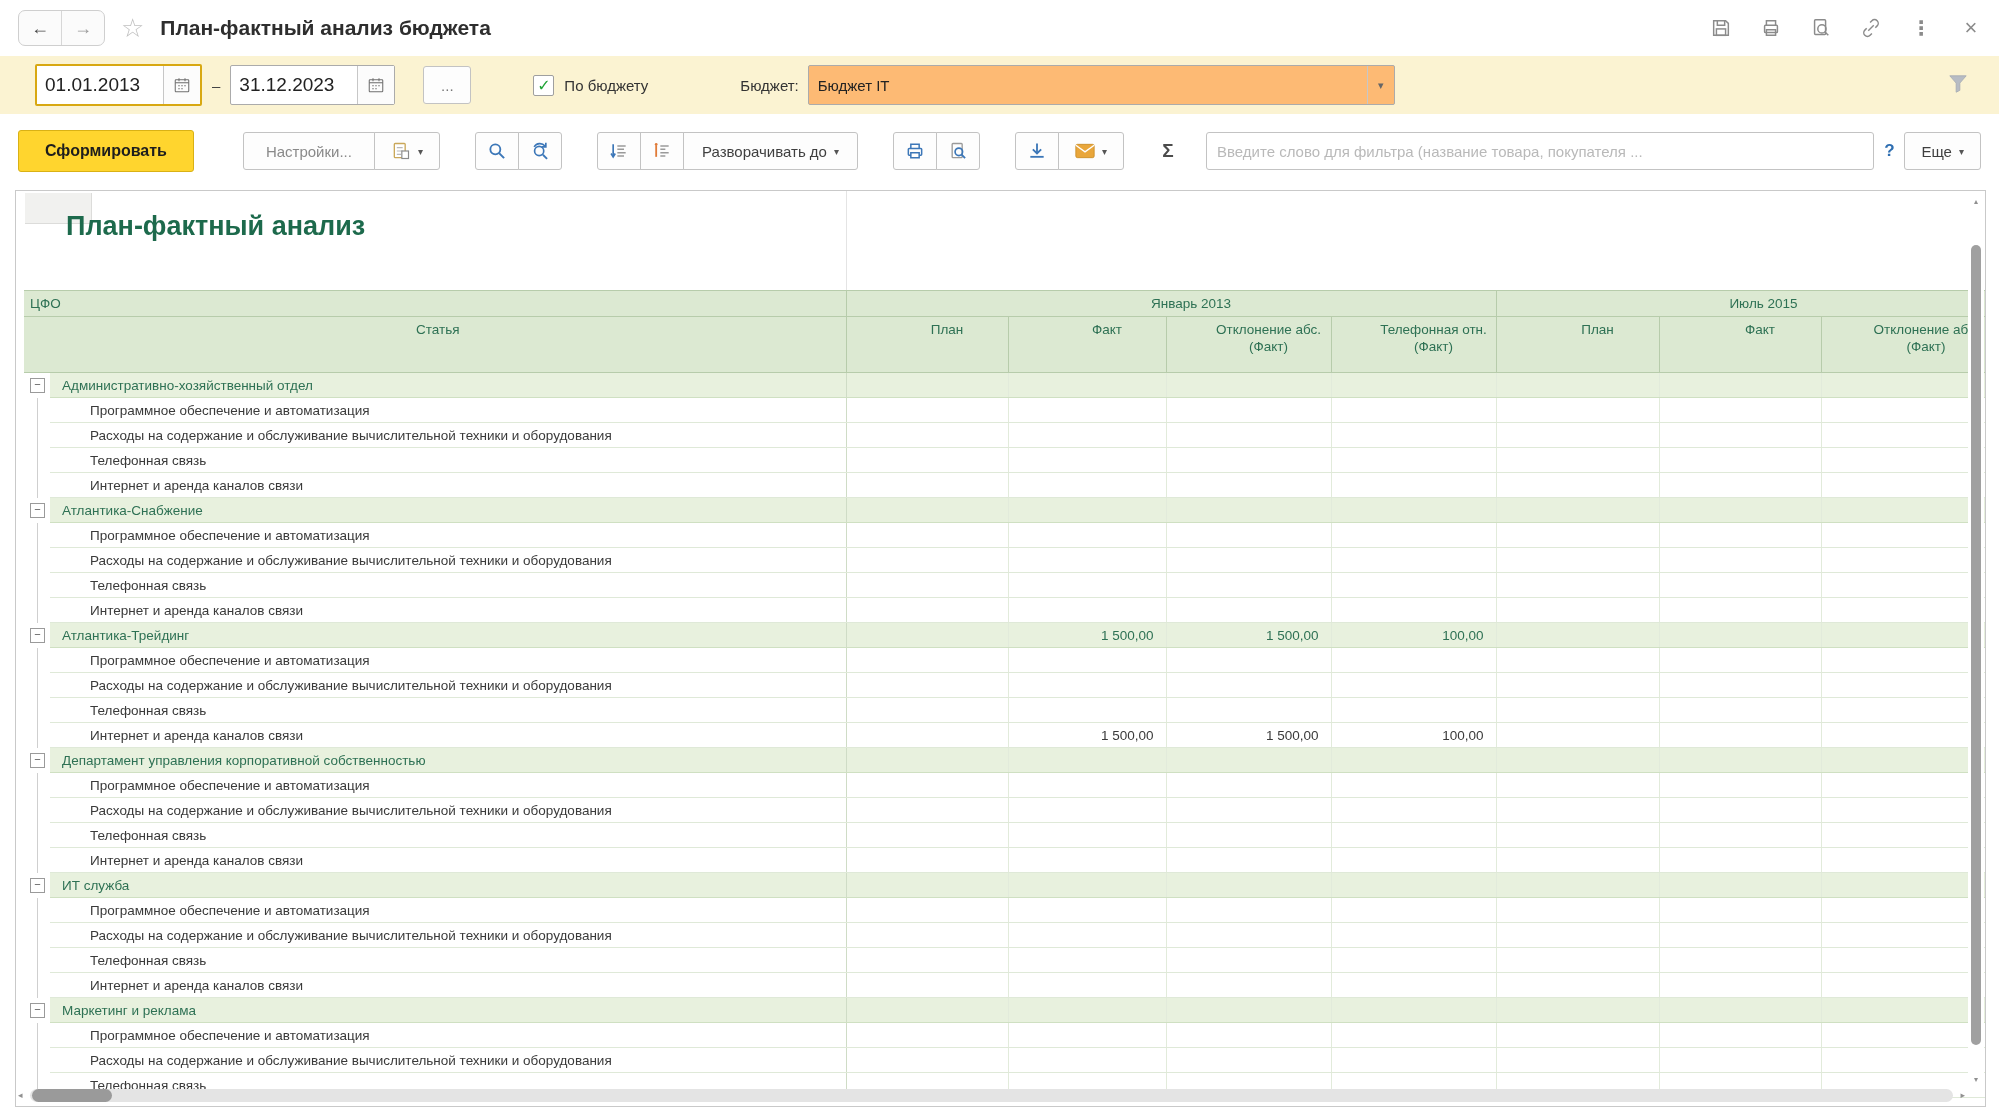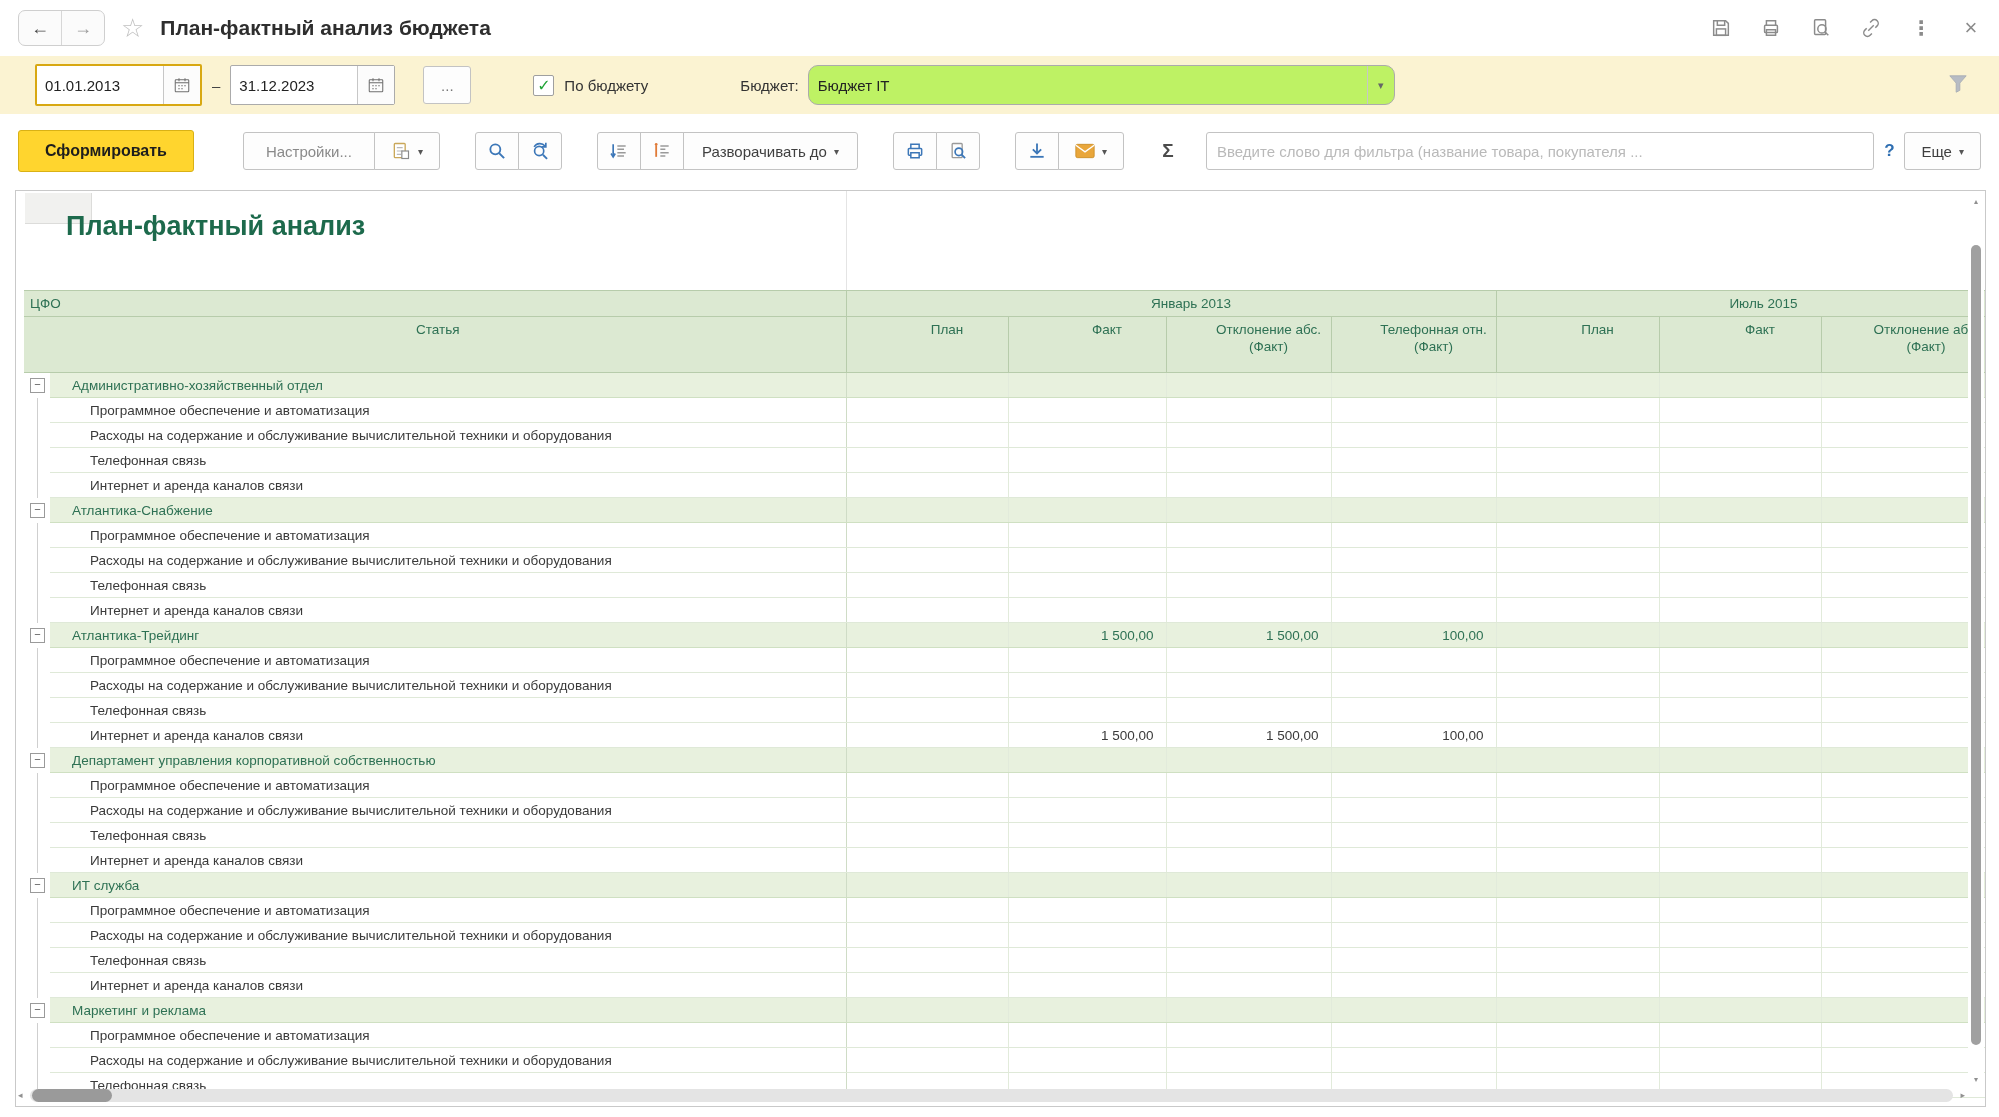--- a/index.html
+++ b/index.html
@@ -19,30 +19,30 @@
   .tb-icons{margin-left:auto;margin-right:16px;display:flex;align-items:center;gap:26px;}
   .tb-icons .ticon{width:24px;height:24px;display:flex;align-items:center;justify-content:center;color:#8b8b8b;}
   .ticon svg{stroke:#8b8b8b;fill:none;stroke-width:1.6;}
   .kebab::after{content:"\22EE";font-size:20px;font-weight:bold;color:#8b8b8b;}
   .closex::after{content:"\00D7";font-size:22px;color:#8b8b8b;}
 
   
   .filterbar{position:absolute;left:0;top:56px;right:0;height:58px;background:#fbf3d2;display:flex;align-items:center;font-size:15px;}
   .datefield{display:flex;height:38px;background:#fff;border:1px solid #ababab;border-radius:2px;align-items:stretch;}
   .datefield.focused{border:2px solid #d8a812;}
-  .datefield input{border:0;outline:0;width:110px;padding:0 8px;font-size:15px;font-family:inherit;color:#222;background:transparent;}
+  .datefield input{border:0;outline:0;width:110px;padding:0 8px;font-size:19px;font-family:inherit;color:#222;background:transparent;}
   .calbtn{width:36px;display:flex;align-items:center;justify-content:center;border-left:1px solid #c7c7c7;background:#fcfcfc;}
   .calbtn svg{stroke:#6f6f6f;fill:none;stroke-width:1.4;}
   .dash{margin:0 10px;color:#444;}
   .btn{height:38px;background:#fdfdfd;border:1px solid #c3c3c3;border-radius:3px;display:inline-flex;align-items:center;justify-content:center;padding:0 14px;font-size:15px;color:#3f3f3f;box-sizing:border-box;}
   .checkbox{width:19px;height:19px;border:1px solid #9f9f9f;border-radius:2px;background:#fff;display:flex;align-items:center;justify-content:center;}
   .checkbox::after{content:"\2713";color:#1fa335;font-weight:bold;font-size:16px;}
   .cblabel{margin-left:10px;color:#333;}
   .fldlabel{color:#333;}
-  .combo{display:flex;height:38px;width:585px;background:#bef264;border:1px solid #ababab;border-radius:10px;align-items:stretch;}
+  .combo{display:flex;height:38px;width:585px;background:#fdba74;border:1px solid #ababab;border-radius:2px;align-items:stretch;}
   .combo .combotext{flex:1;display:flex;align-items:center;padding:0 9px;color:#222;}
   .combo .comboarrow{width:26px;display:flex;align-items:center;justify-content:center;border-left:1px solid #c7c7c7;}
   .comboarrow::after{content:"\25BE";font-size:11px;color:#666;}
   .funnel{margin-left:auto;margin-right:30px;}
   .funnel svg{fill:#b7bcc4;stroke:#a8adb5;}
 
   
   .toolbar{position:absolute;left:0;top:114px;right:0;height:74px;background:#fff;display:flex;align-items:center;font-size:15px;}
   .gen-btn{margin-left:18px;height:40px;padding:0 26px;background:#ffd52e;border:1px solid #d9b115;border-radius:3px;font-weight:bold;font-size:16px;color:#1d1d1d;display:flex;align-items:center;}
   .group{display:flex;align-items:stretch;}
@@ -72,21 +72,21 @@
   .grid thead tr.rowB th{height:56px;vertical-align:top;padding-top:4px;text-align:center;white-space:normal;line-height:17px;}
   .grid thead tr.rowB th.h-article{vertical-align:top;padding-top:4px;}
   .grid thead tr.rowA th.period{text-align:center;}
   td.tree{border:none;background:#fff;position:relative;}
   tr.row-item td.tree::before{content:"";position:absolute;left:13px;top:0;bottom:0;border-left:1px solid #cfcfcf;}
   .expander{position:absolute;left:6px;top:5px;width:13px;height:13px;border:1px solid #9a9a9a;background:#fff;font-size:11px;line-height:11px;text-align:center;color:#555;}
   td.name{text-align:left;border-bottom:1px solid #dfe9d8;border-right:1px solid #cfdcc6;color:#3a3a3a;}
   td.val{text-align:right;padding-right:12px;border-bottom:1px solid #dfe9d8;border-right:1px solid #e2ebdb;color:#3a3a3a;}
   tr{height:25px;}
   tr.row-group td.name,tr.row-group td.val{background:#e8f1de;color:#2e7154;border-bottom:1px solid #cfe0c2;}
-  tr.row-group td.name{padding-left:22px;}
+  tr.row-group td.name{padding-left:12px;}
   tr.row-item td.name{padding-left:40px;}
 
   
   .vscroll{position:absolute;right:1px;top:2px;bottom:20px;width:16px;background:#fff;}
   .vscroll .arr-up{position:absolute;top:4px;left:0;right:0;text-align:center;font-size:8px;color:#909090;}
   .arr-up::after{content:"\25B4";}
   .vscroll .arr-dn{position:absolute;bottom:2px;left:0;right:0;text-align:center;font-size:8px;color:#909090;}
   .arr-dn::after{content:"\25BE";}
   .vthumb{position:absolute;left:3px;width:10px;top:52px;height:800px;background:#a0a0a0;border-radius:6px;}
   .hscroll{position:absolute;left:2px;right:20px;bottom:2px;height:16px;}

